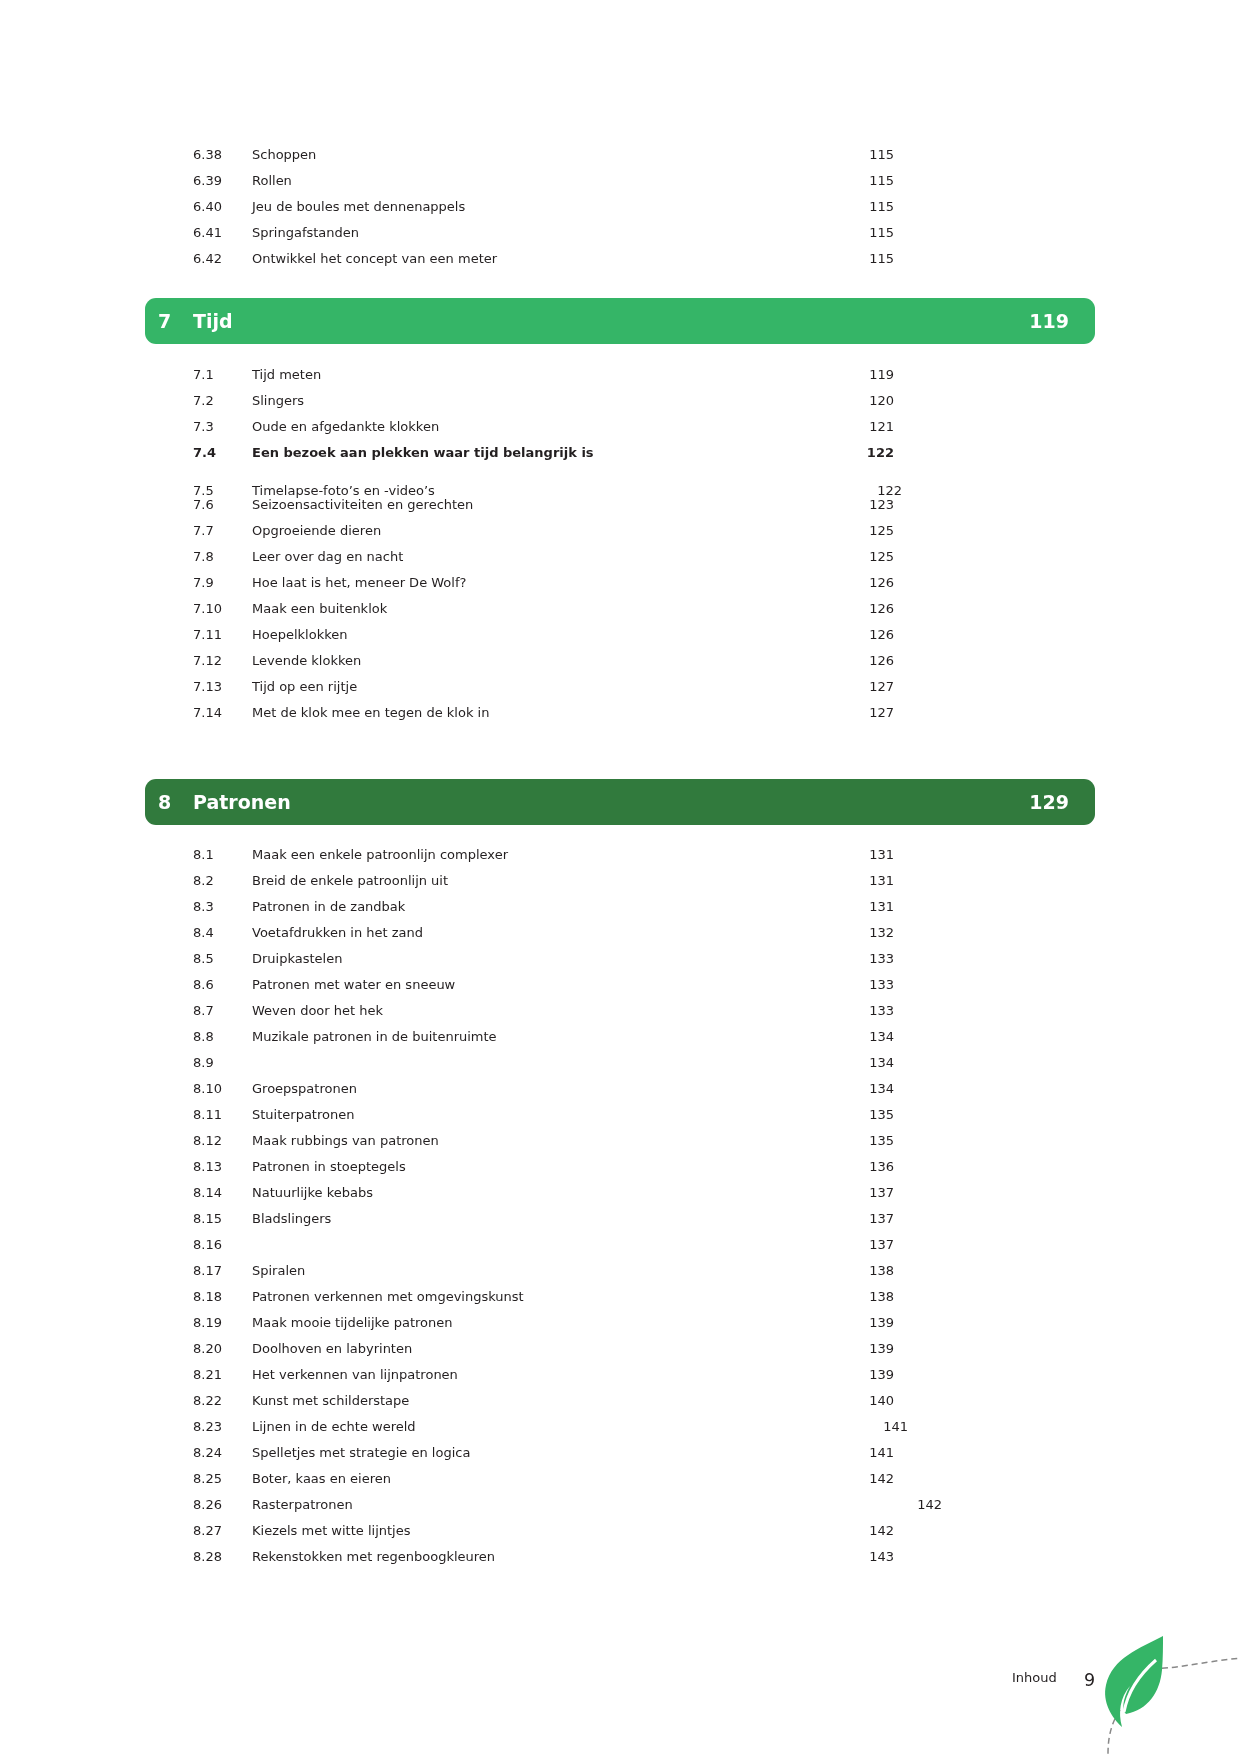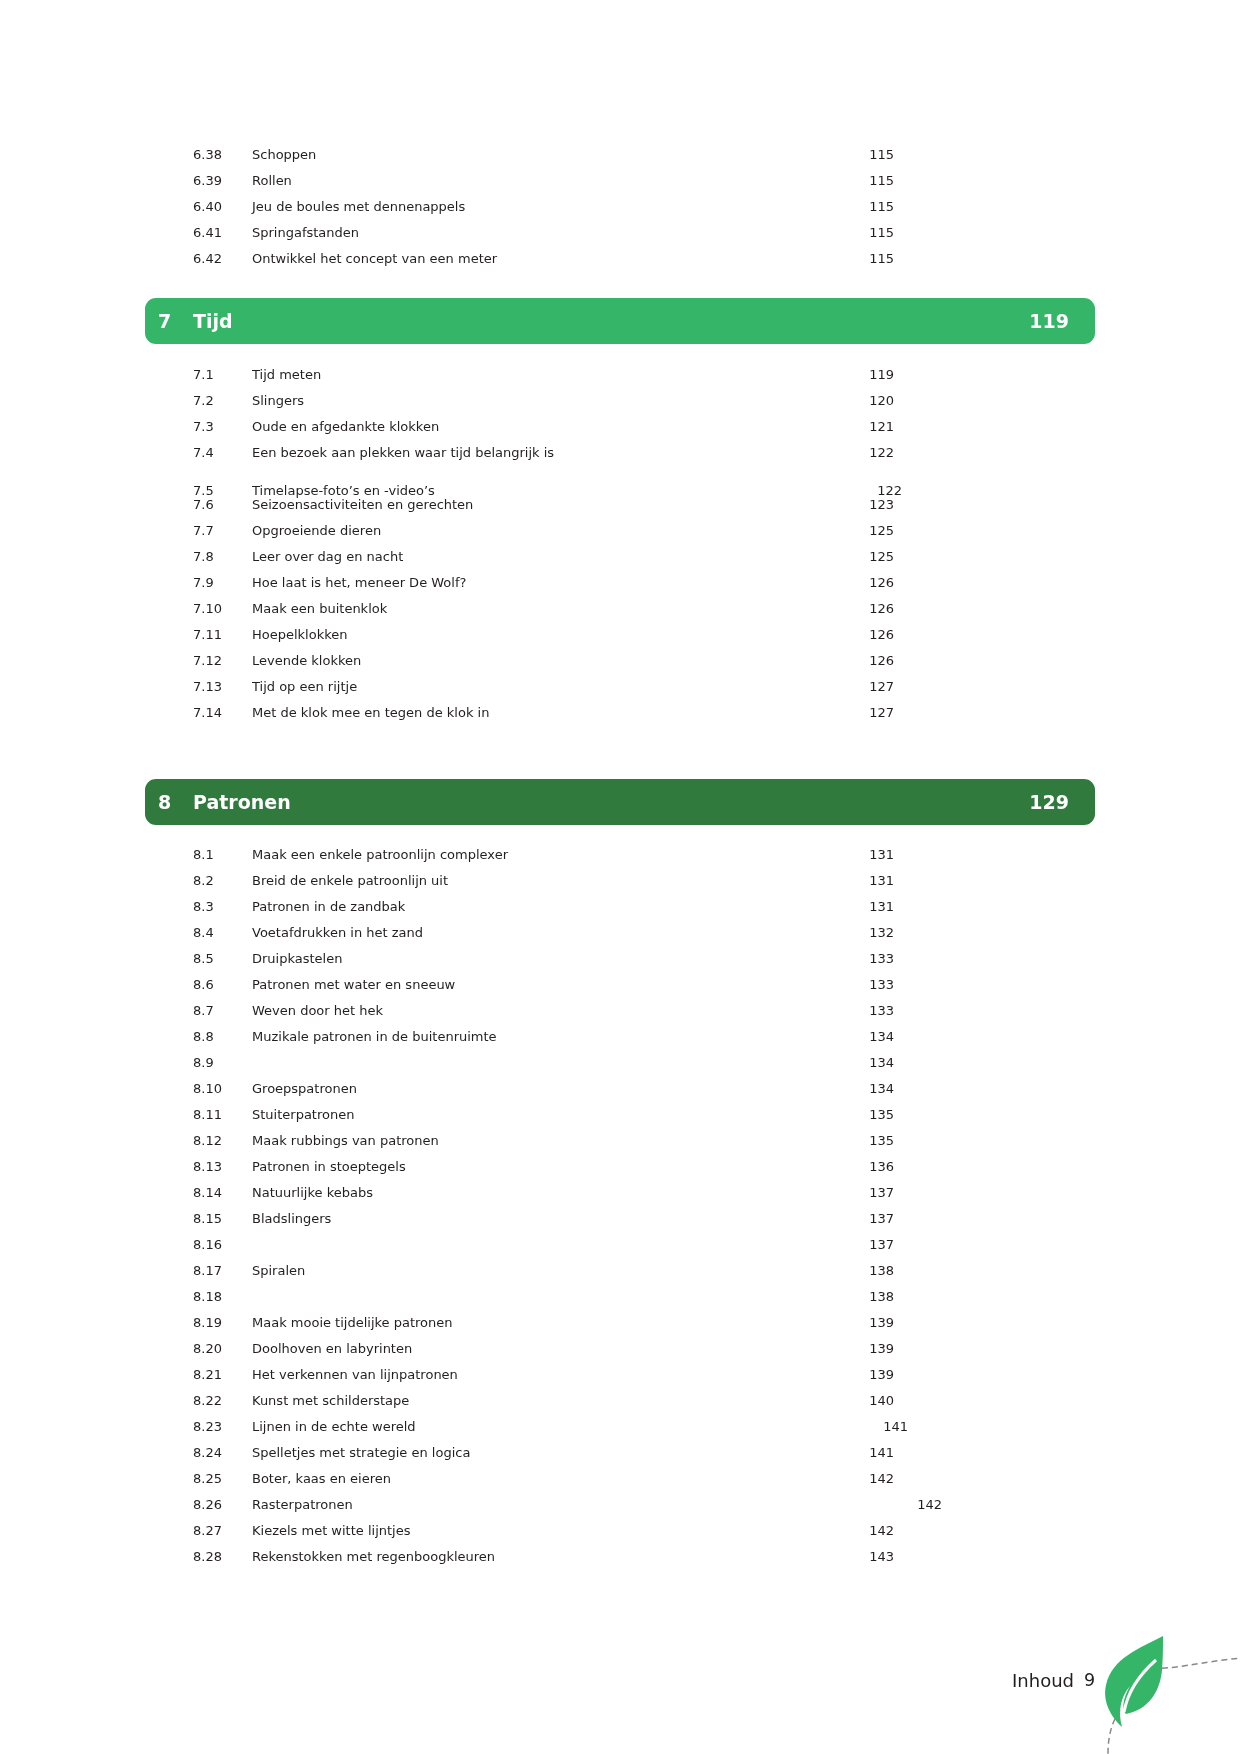--- a/index.html
+++ b/index.html
@@ -9,21 +9,21 @@
   .toc-num { position: absolute; left: 193px; }
   .toc-title { position: absolute; left: 252px; white-space: nowrap; }
   .toc-page { position: absolute; right: 178px; text-align: right; }
   .chapter-bar { position: absolute; left: 145px; width: 950px; height: 46px; border-radius: 11px;
                  color: #ffffff; font-weight: bold; font-size: 19px; line-height: 46px; }
   .chapter-bar.light { background: #35b567; }
   .chapter-bar.dark { background: #317a3d; }
   .chapter-num { position: absolute; left: 13px; }
   .chapter-title { position: absolute; left: 48px; }
   .chapter-page { position: absolute; right: 26px; }
-  .footer-label { position: absolute; left: 1012px; top: 1670px; font-size: 18px; }
+  .footer-label { position: absolute; left: 1012px; top: 1670px; font-size: 13px; }
   .footer-page { position: absolute; left: 1084px; top: 1670px; font-size: 17.5px; }
   .leaf { position: absolute; left: 1100px; top: 1630px; }
 </style>
 </head>
 <body>
 
 <div id="toc">
     <div class="toc-row" style="top: 142px;">
       <span class="toc-num">6.38</span>
       <span class="toc-title">Schoppen</span>
@@ -62,21 +62,21 @@
     <div class="toc-row" style="top: 388px;">
       <span class="toc-num">7.2</span>
       <span class="toc-title">Slingers</span>
       <span class="toc-page">120</span>
     </div>
     <div class="toc-row" style="top: 414px;">
       <span class="toc-num">7.3</span>
       <span class="toc-title">Oude en afgedankte klokken</span>
       <span class="toc-page">121</span>
     </div>
-    <div class="toc-row" style="top: 440px;">
+    <div class="toc-row" style="top: 440px; font-weight: bold;">
       <span class="toc-num">7.4</span>
       <span class="toc-title">Een bezoek aan plekken waar tijd belangrijk is</span>
       <span class="toc-page">122</span>
     </div>
     <div class="toc-row" style="top: 478px; padding-left: 8px;">
       <span class="toc-num">7.5</span>
       <span class="toc-title">Timelapse-foto’s en -video’s</span>
       <span class="toc-page">122</span>
     </div>
     <div class="toc-row" style="top: 492px;">
@@ -207,20 +207,21 @@
       <span class="toc-num">8.16</span>
       <span class="toc-page">137</span>
     </div>
     <div class="toc-row" style="top: 1258px;">
       <span class="toc-num">8.17</span>
       <span class="toc-title">Spiralen</span>
       <span class="toc-page">138</span>
     </div>
     <div class="toc-row" style="top: 1284px;">
       <span class="toc-num">8.18</span>
+      <span class="toc-title">Patronen verkennen met omgevingskunst</span>
       <span class="toc-page">138</span>
     </div>
     <div class="toc-row" style="top: 1310px;">
       <span class="toc-num">8.19</span>
       <span class="toc-title">Maak mooie tijdelijke patronen</span>
       <span class="toc-page">139</span>
     </div>
     <div class="toc-row" style="top: 1336px;">
       <span class="toc-num">8.20</span>
       <span class="toc-title">Doolhoven en labyrinten</span>

